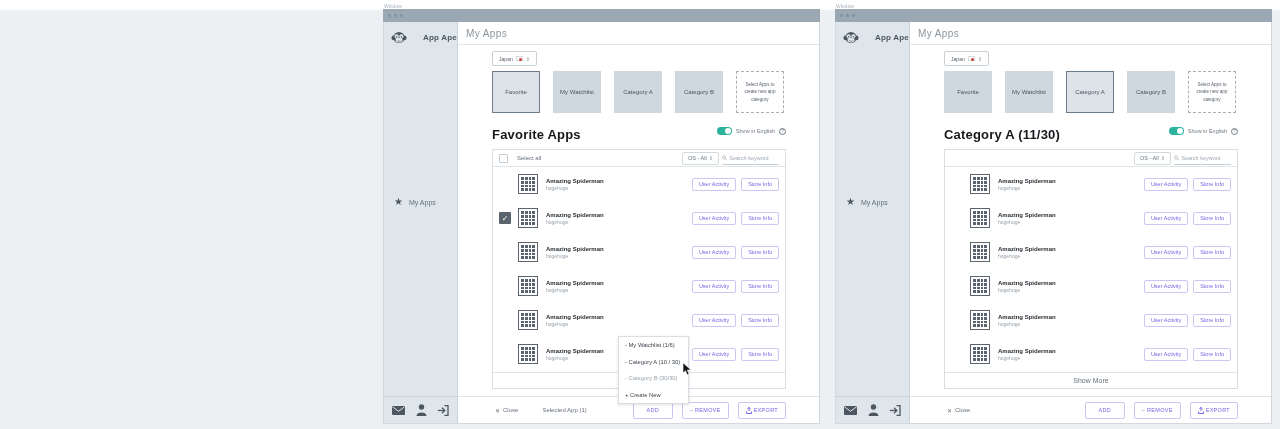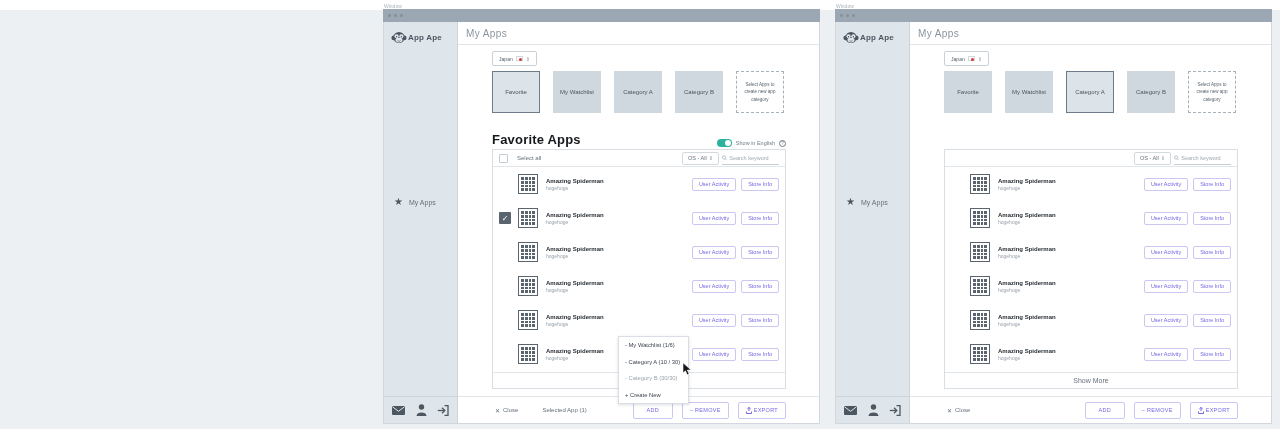--- a/index.html
+++ b/index.html
@@ -13,21 +13,21 @@
   .window{position:absolute;top:3px;width:437px;height:421px}
   .win1{left:383px}.win2{left:835px}
   .winlabel{font-size:5px;color:#a9b2bb;height:6px;line-height:6px;padding-left:1px}
   .titlebar{height:13px;background:#9ba7b3;display:flex;align-items:center;gap:3px;padding-left:5px}
   .tdot{width:3px;height:3px;border-radius:50%;background:#82909e}
   .wbody{position:relative;height:402px;background:#fff;display:flex;
          border:1px solid #d2d8dd;border-top:none}
 
   
   .sidebar{width:74px;flex:none;background:#dfe6eb;border-right:1px solid #ccd4da;position:relative}
-  .brand{display:flex;align-items:center;gap:1px;padding:9px 0 0 7px}
+  .brand{display:flex;align-items:center;gap:16px;padding:9px 0 0 7px}
   .brand-name{font-size:8px;font-weight:bold;color:#4d5761;letter-spacing:.2px}
   .nav-item{position:absolute;top:176px;left:10px;display:flex;align-items:center;gap:6px;
             font-size:7px;color:#66717c;cursor:pointer}
   .star{font-size:10px;line-height:8px;color:#4d5761}
   .side-foot{position:absolute;left:0;right:0;bottom:0;height:27px;border-top:1px solid #ccd4da;
              display:flex;align-items:center;justify-content:space-between;padding:0 8px}
 
   
   .main{flex:1;position:relative;background:#fff}
   .main-top{height:23px;border-bottom:1px solid #e0e5e9;display:flex;align-items:center;
@@ -39,21 +39,21 @@
   .flag::after{content:"";position:absolute;left:2px;top:1px;width:3px;height:3px;border-radius:50%;background:#cf3a3a}
   .updn{font-size:5px;color:#8a949d}
 
   .tabs{position:absolute;left:34px;top:49px;display:flex;gap:13px}
   .tab{width:48px;height:42px;background:#cfd8de;display:flex;align-items:center;justify-content:center;
        text-align:center;font-size:6px;color:#4a545e;cursor:pointer}
   .tab.selected{background:#dde4e9;border:1.5px solid #6e7b88}
   .tab.dashed{background:#fff;border:1px dashed #a7b1ba;font-size:4.5px;line-height:1.7;color:#555f69;padding:3px}
 
   .panel-head{position:absolute;left:34px;right:33px;top:105px;height:20px;display:flex;
-              align-items:flex-end;justify-content:space-between}
+              align-items:flex-start;justify-content:space-between}
   .panel-title{font-size:13px;font-weight:bold;color:#15191d;letter-spacing:.2px}
   .lang{display:flex;align-items:center;gap:4px}
   .toggle{width:15px;height:8px;border-radius:4px;background:#2bb39e;position:relative;cursor:pointer}
   .toggle::after{content:"";position:absolute;right:1px;top:1px;width:6px;height:6px;border-radius:50%;background:#fff}
   .lang-label{font-size:5.5px;color:#707b85}
   .help{width:7px;height:7px;border-radius:50%;border:1px solid #707b85;font-size:4.5px;color:#707b85;
         display:flex;align-items:center;justify-content:center;cursor:pointer}
 
   .table{position:absolute;left:34px;right:33px;top:127px;height:240px;border:1px solid #d8dee3;background:#fff}
   .thead{height:17px;border-bottom:1px solid #e0e5e9;display:flex;align-items:center;padding:0 6px}
@@ -468,20 +468,28 @@
         </div>
 
         <div class="tabs">
           <div class="tab">Favorite</div>
           <div class="tab">My Watchlist</div>
           <div class="tab selected">Category A</div>
           <div class="tab">Category B</div>
           <div class="tab dashed">Select Apps to create new app category</div>
         </div>
 
+        <div class="panel-head">
+          <div class="panel-title">Category A (11/30)</div>
+          <div class="lang">
+            <span class="toggle"></span>
+            <span class="lang-label">Show in English</span>
+            <span class="help">?</span>
+          </div>
+        </div>
 
         <div class="table">
           <div class="thead">
             <span class="sp"></span>
             <span class="os-box">
               <span>OS - All</span>
               <span class="updn">⇕</span>
             </span>
             <span class="search">
               <svg width="6" height="6" viewBox="0 0 6 6">

